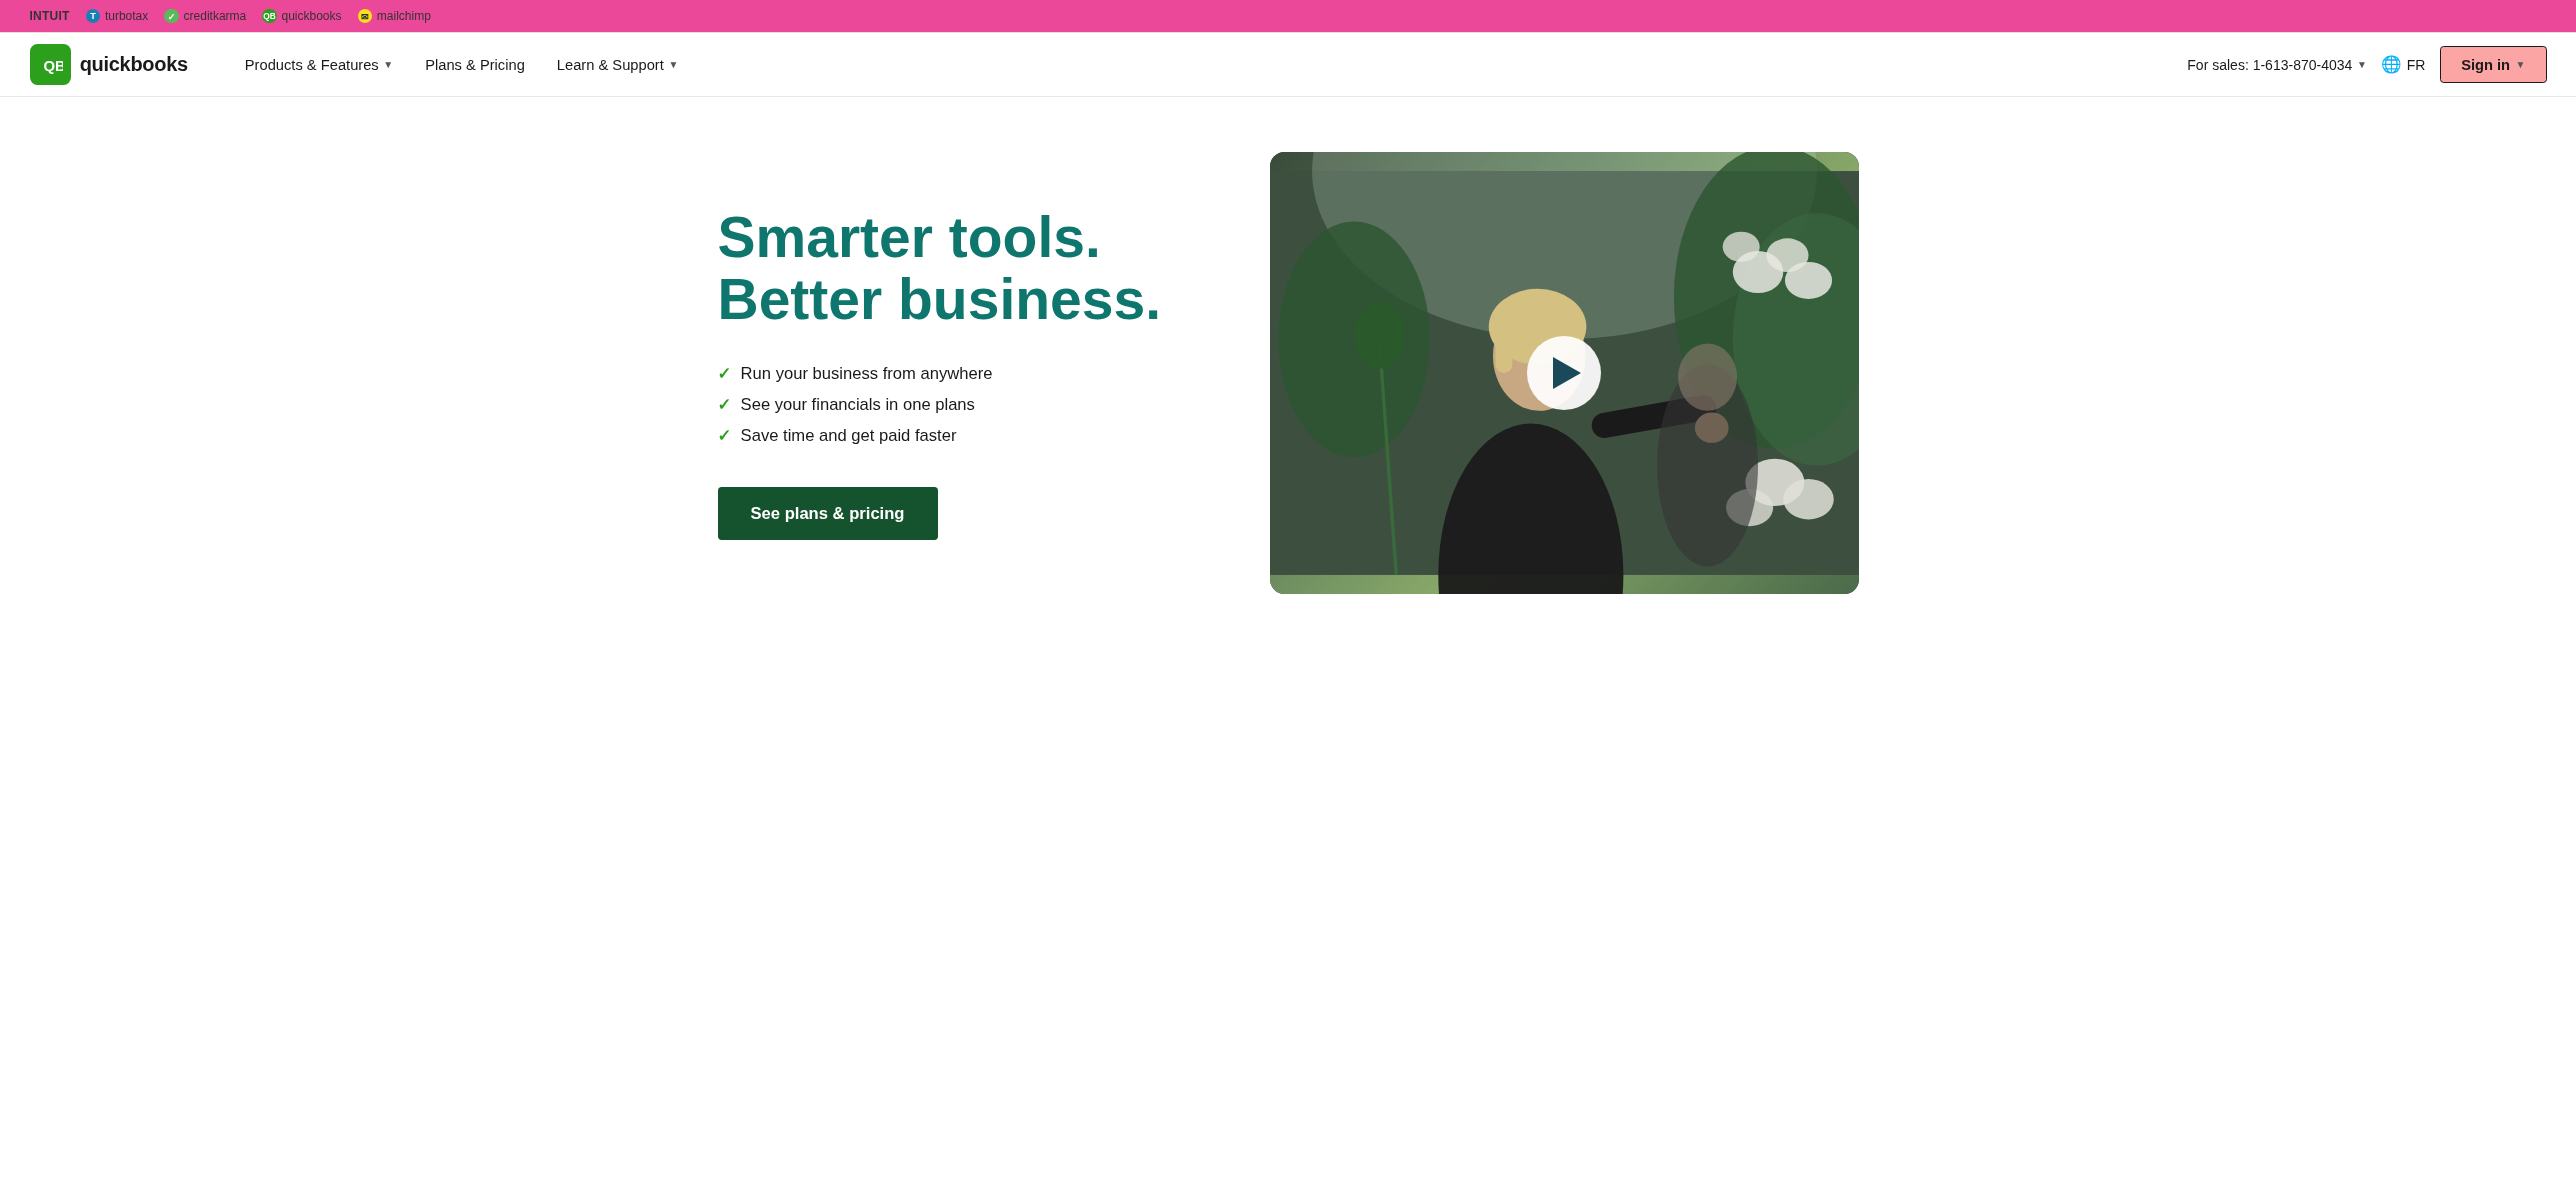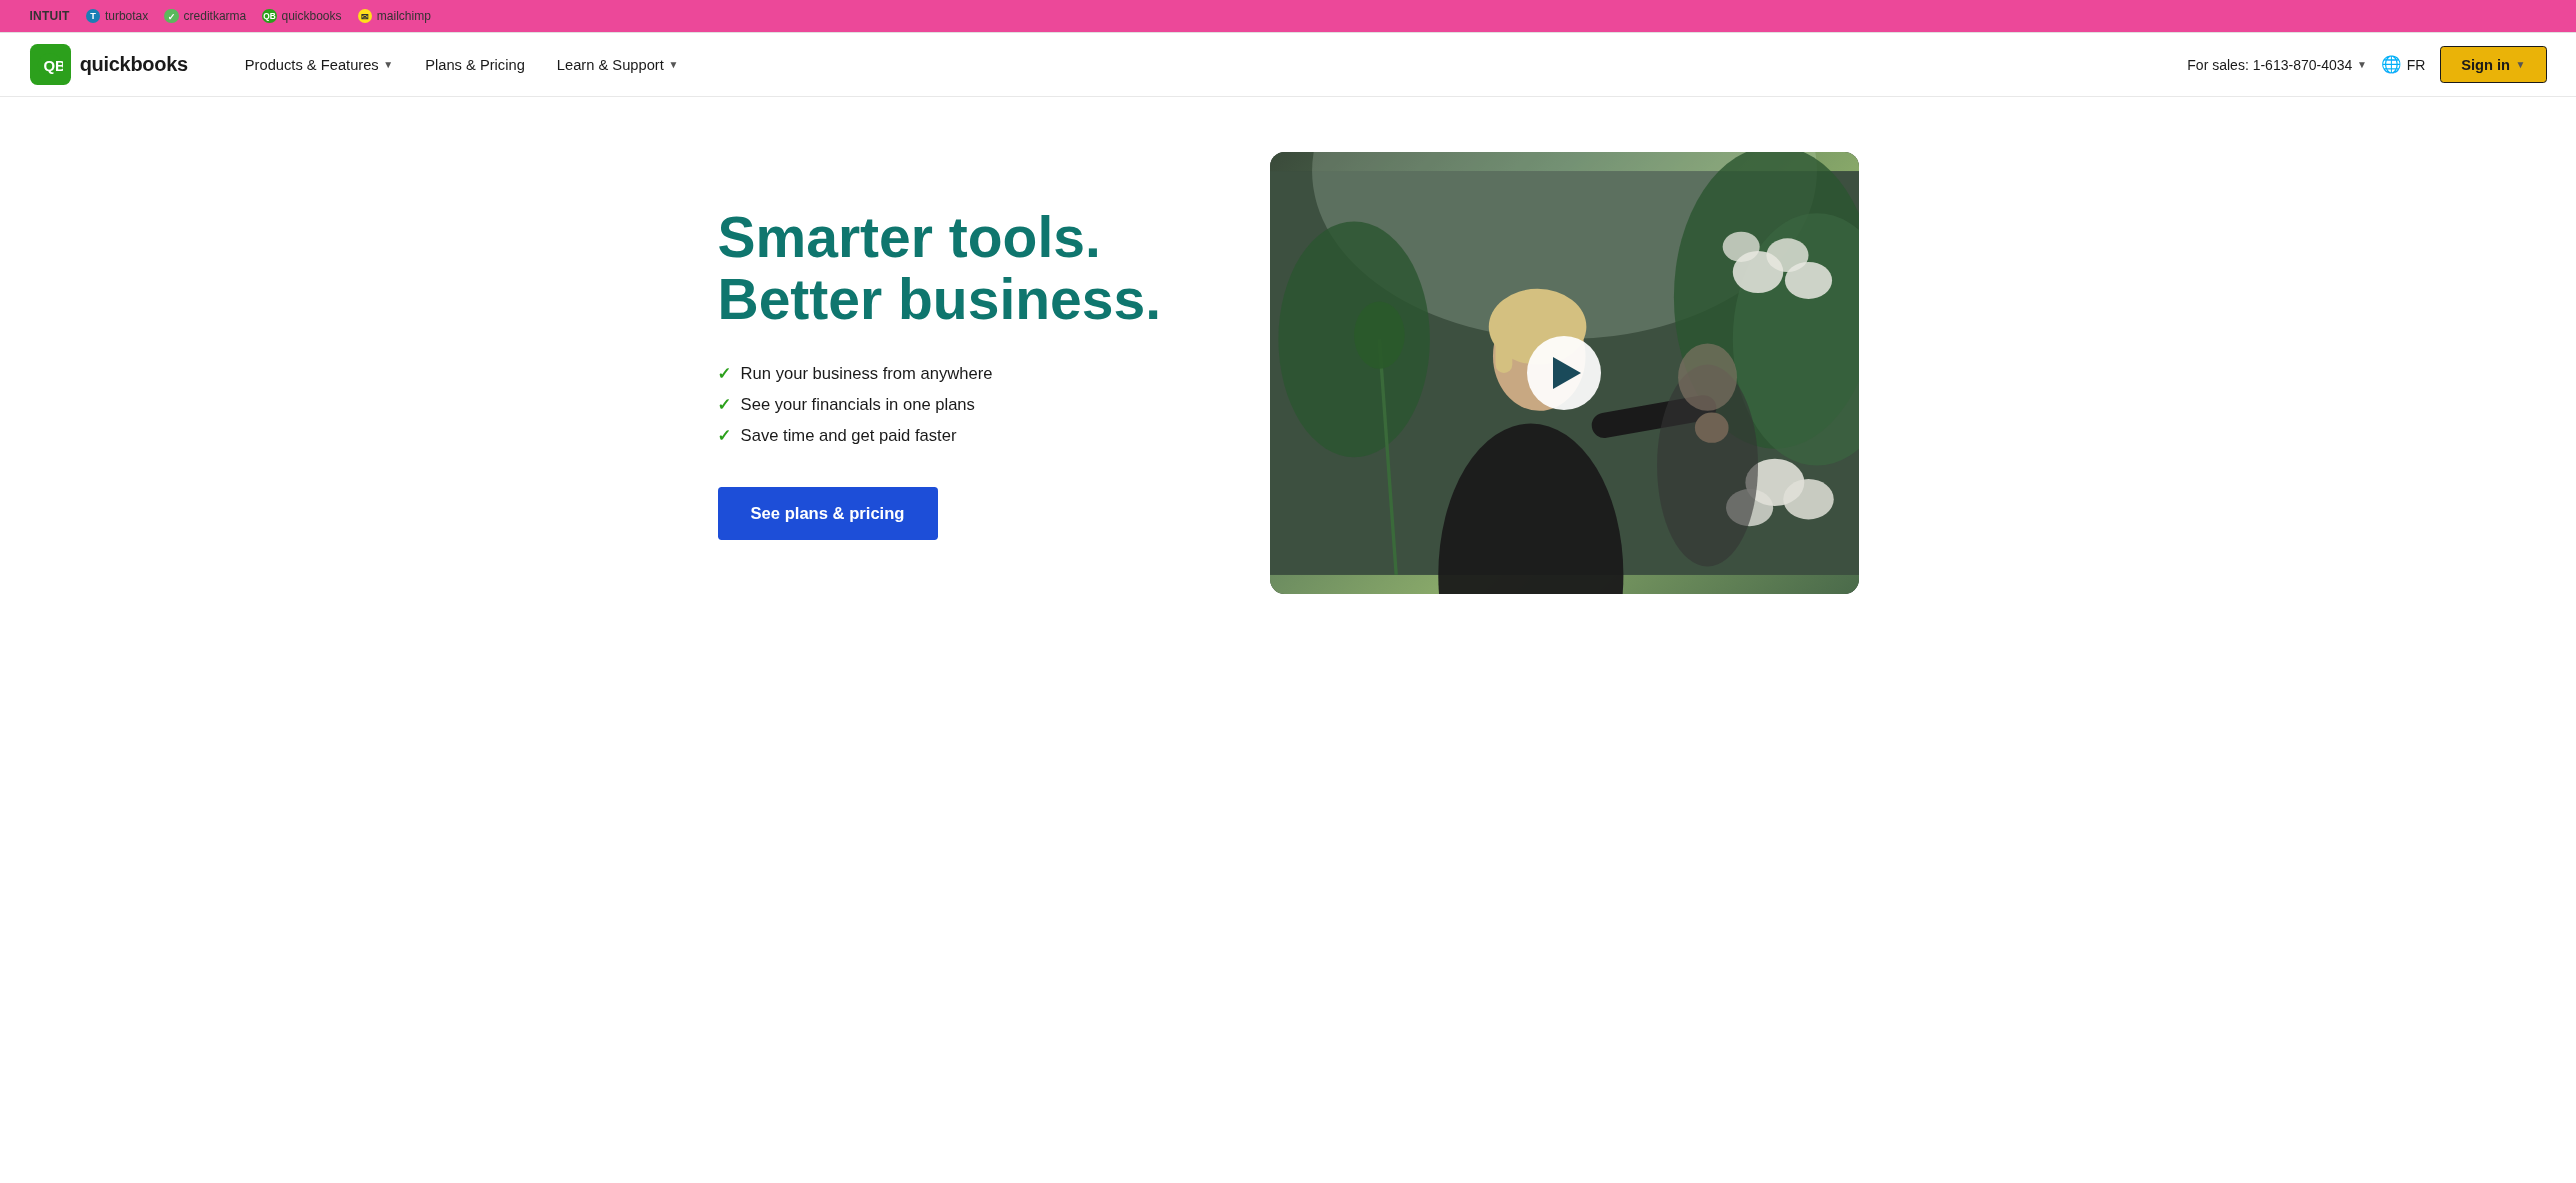--- a/index.html
+++ b/index.html
@@ -127,21 +127,21 @@
       display: flex;
       align-items: center;
       gap: 5.5px;
       padding: 9.2px 20px;
       border: 1.8px solid #1a1a1a;
       border-radius: 3.7px;
       font-size: 14.7px;
       font-weight: 600;
       color: #1a1a1a;
       cursor: pointer;
-      background: #eab308;
+      background: #fca5a5;
     }
 
     
     .hero {
       display: flex;
       align-items: center;
       padding: 55px 74px 55px 74px;
       max-width: 1289px;
       margin: 0 auto;
       gap: 55px;
@@ -171,21 +171,21 @@
       margin-bottom: 11px;
     }
     .checkmark {
       color: #2ca01c;
       font-size: 16.6px;
       font-weight: bold;
     }
     .hero-cta {
       display: inline-block;
       padding: 16.6px 33px;
-      background: #1d4ed8;
+      background: #14532d;
       color: #fff;
       font-size: 16.6px;
       font-weight: 600;
       border-radius: 3.7px;
       text-decoration: none;
       cursor: pointer;
       border: none;
     }
     .hero-video {
       flex: 1.1;

